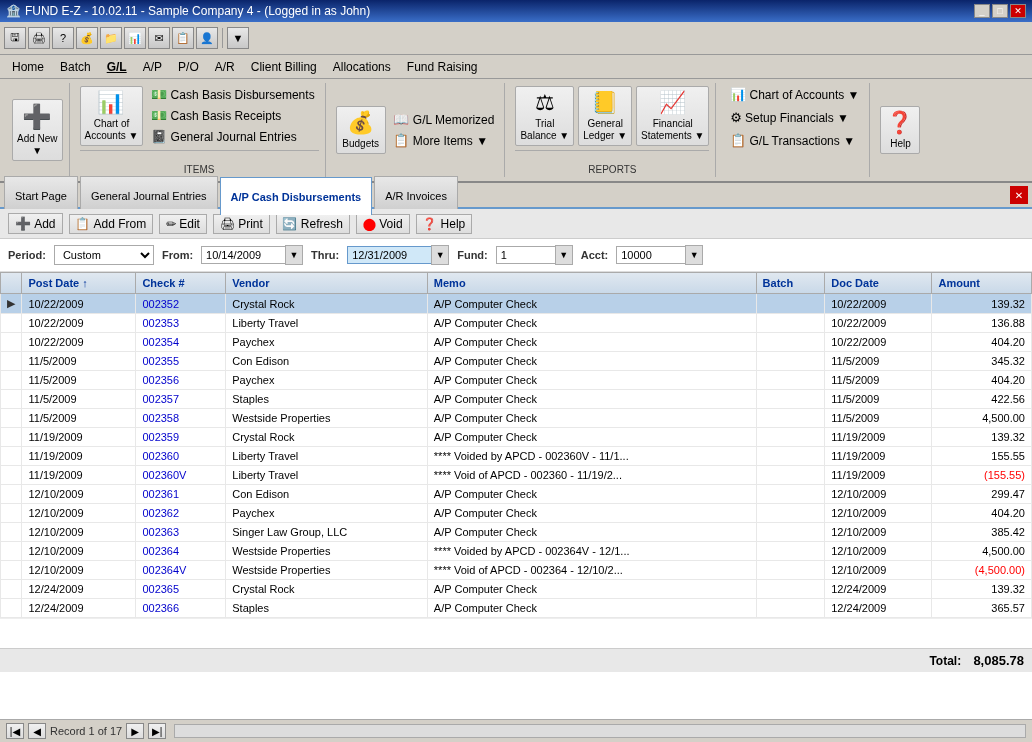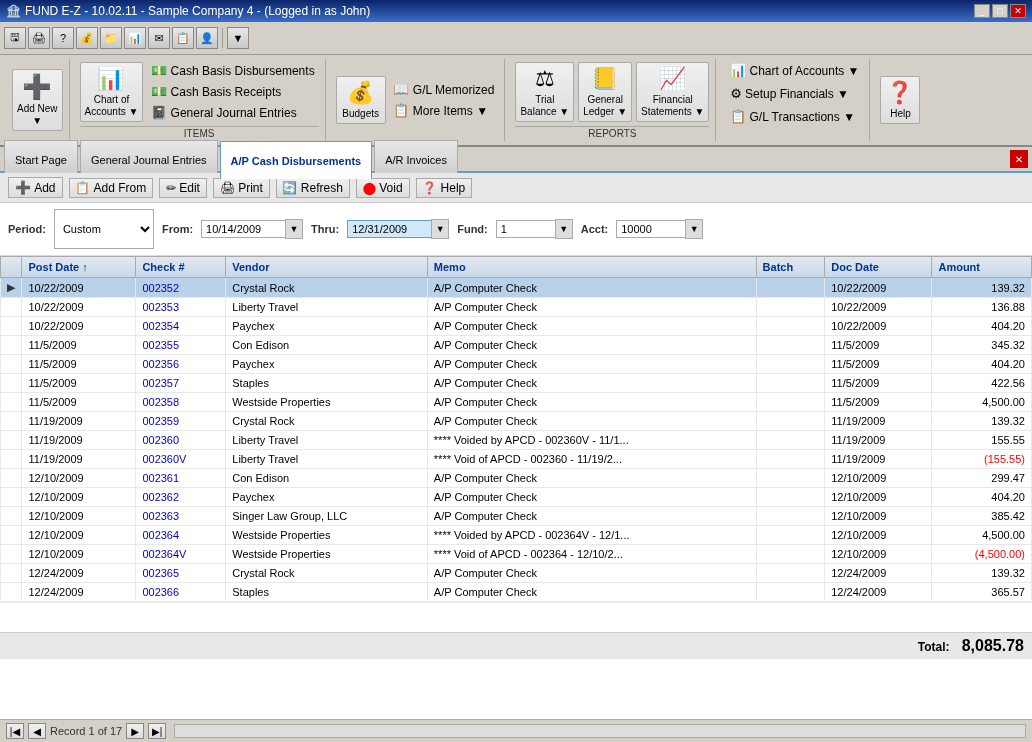--- a/index.html
+++ b/index.html
@@ -63,21 +63,21 @@
     .ribbon-group {
       display: flex;
       flex-direction: column;
       align-items: center;
       border-right: 1px solid #aaa;
       padding: 2px 6px;
       gap: 2px;
     }
     .ribbon-group:last-child { border-right: none; }
     .ribbon-group-label {
-      font-size: 10px; color: #333; margin-top: auto; padding-top: 1px;
+      font-size: 10px; color: #333; margin-top: auto; padding-top: 13px;
       border-top: 1px solid #aaa; width: 100%; text-align: center; margin-top: 2px;
     }
     .ribbon-items { display: flex; align-items: center; gap: 4px; flex: 1; }
     .ribbon-btn {
       display: flex; flex-direction: column; align-items: center; gap: 2px;
       padding: 3px 4px; cursor: pointer; min-width: 40px;
       background: linear-gradient(to bottom, #f0f0f0, #ddd);
       border: 1px solid #aaa; border-radius: 2px;
     }
     .ribbon-btn .icon { font-size: 20px; }
@@ -137,21 +137,21 @@
 
     
     .period-bar {
       background: white;
       padding: 6px 8px;
       display: flex; align-items: center; gap: 8px;
       border-bottom: 1px solid #ddd;
     }
     .period-label { font-weight: bold; font-size: 11px; color: #333; }
     .period-select {
-      width: 100px; padding: 12px 4px; border: 1px solid #aaa;
+      width: 100px; padding: 2px 4px; border: 1px solid #aaa;
       background: white; font-size: 11px;
     }
     .date-input {
       width: 85px; padding: 2px 4px; border: 1px solid #aaa;
       background: white; font-size: 11px;
     }
     .fund-input { width: 60px; padding: 2px 4px; border: 1px solid #aaa; font-size: 11px; }
     .acct-input { width: 70px; padding: 2px 4px; border: 1px solid #aaa; font-size: 11px; }
     .combo-btn {
       width: 18px; height: 20px; background: #ddd; border: 1px solid #aaa;
@@ -232,20 +232,31 @@
       <div class="quick-btn">📁</div>
       <div class="quick-btn">📊</div>
       <div class="quick-btn">✉</div>
       <div class="quick-btn">📋</div>
       <div class="quick-btn">👤</div>
       <div class="toolbar-separator"></div>
       <div class="quick-btn">▼</div>
     </div>
   </div>
 
+  <div class="menu-bar">
+    <div class="menu-item">Home</div>
+    <div class="menu-item">Batch</div>
+    <div class="menu-item" style="font-weight:bold;text-decoration:underline;">G/L</div>
+    <div class="menu-item">A/P</div>
+    <div class="menu-item">P/O</div>
+    <div class="menu-item">A/R</div>
+    <div class="menu-item">Client Billing</div>
+    <div class="menu-item">Allocations</div>
+    <div class="menu-item">Fund Raising</div>
+  </div>
 
   <div class="ribbon">
 
     <div class="ribbon-group" style="border-right:1px solid #aaa;">
       <div class="ribbon-items">
         <div class="ribbon-btn" style="min-width:50px;">
           <span class="icon" style="font-size:24px;color:#00aa00;">➕</span>
           <span class="btn-label">Add New<br>▼</span>
         </div>
       </div>
@@ -597,21 +608,21 @@
             </tr>
           </tbody>
       </table>
     </div>
 
     <div style="height:30px; background:white; border-top:1px solid #eee;"></div>
 
     <div class="footer-total">
       <span>Total:</span>
       &nbsp;&nbsp;
-      <span style="font-size:16px;">8,085.78</span>
+      <span style="font-size:13px;">8,085.78</span>
     </div>
   </div>
 
   <div class="nav-bar">
     <div class="nav-bar-btn">|◀</div>
     <div class="nav-bar-btn">◀</div>
     <span class="nav-bar-label">Record 1 of 17</span>
     <div class="nav-bar-btn">▶</div>
     <div class="nav-bar-btn">▶|</div>
     <div class="scrollbar-h"></div>

